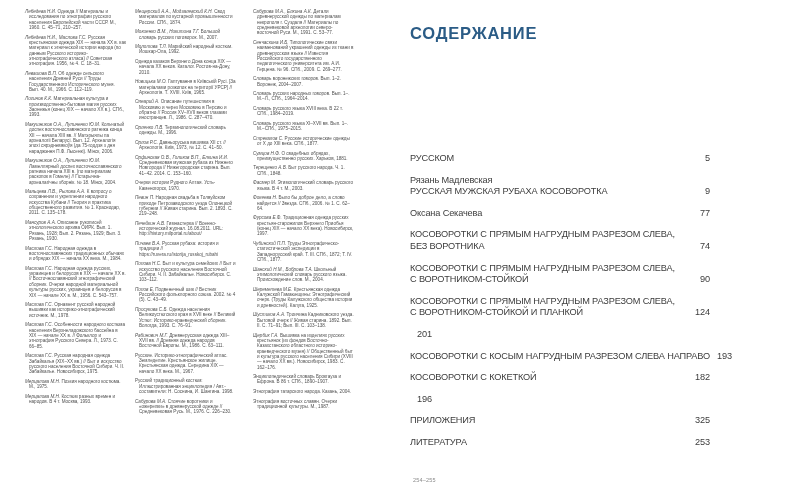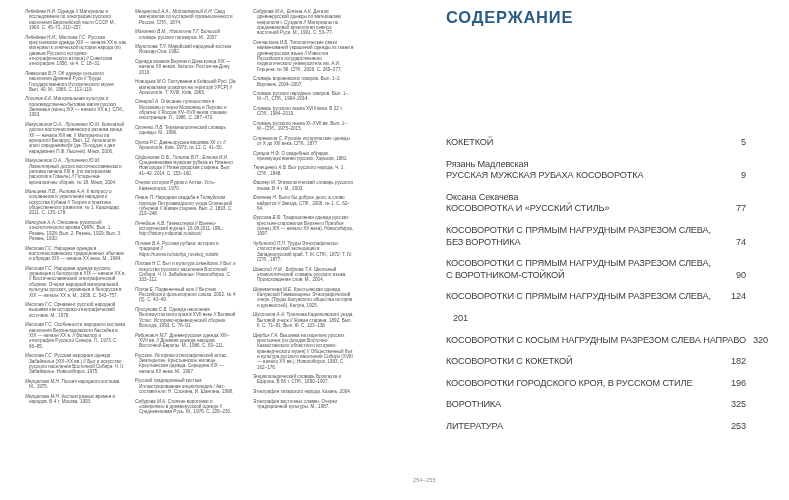--- a/index.html
+++ b/index.html
@@ -13,21 +13,21 @@
     font-size:4.6px; line-height:5.35px; color:#515151;
     text-align:left; letter-spacing:0px;
   }
   #bib-col-0 { left:25px; }
   #bib-col-1 { left:135px; }
   #bib-col-2 { left:253px; }
   .bib-entry { margin:0 0 4.2px 0; padding-left:4px; text-indent:-4px; }
   .bib-entry .author { font-style:italic; }
   
   .toc {
-    position:absolute; left:410px; top:8px; width:300px;margin-left:36px;
+    position:absolute; left:410px; top:24px; width:300px;
   }
   .toc-heading {
     margin:0 0 110px 0; font-size:16.5px; font-weight:bold;
     letter-spacing:0.8px; color:#2b5c86;
   }
   .toc-row {
     display:flex; justify-content:space-between; align-items:flex-end;
     margin-bottom:10px; color:#3c3c3c;
     font-size:9.2px; line-height:11.6px; letter-spacing:-0.15px;
   }
@@ -106,82 +106,79 @@
         <p class="bib-entry">Этнография татарского народа. Казань, 2004.</p>
         <p class="bib-entry">Этнография восточных славян. Очерки традиционной культуры. М., 1987.</p>
       </div>
   </section>
 
   <section class="toc">
     <h1 class="toc-heading" style="color: rgb(43, 92, 134);">СОДЕРЖАНИЕ</h1>
     <div id="toc-list">
         <div class="toc-row">
           <div>
-            <div class="toc-title-line">КОКЕТКОЙ</div>
+            <div class="toc-title-line">РУССКОМ</div>
           </div>
           <div class="toc-page">5</div>
         </div>
         <div class="toc-row">
           <div>
             <div class="toc-author">Рязань Мадлевская</div>
             <div class="toc-title-line">РУССКАЯ МУЖСКАЯ РУБАХА КОСОВОРОТКА</div>
           </div>
           <div class="toc-page">9</div>
         </div>
         <div class="toc-row">
           <div>
             <div class="toc-author">Оксана Секачева</div>
-            <div class="toc-title-line">КОСОВОРОТКА И «РУССКИЙ СТИЛЬ»</div>
           </div>
           <div class="toc-page">77</div>
         </div>
         <div class="toc-row">
           <div>
             <div class="toc-title-line">КОСОВОРОТКИ С ПРЯМЫМ НАГРУДНЫМ РАЗРЕЗОМ СЛЕВА,</div>
             <div class="toc-title-line">БЕЗ ВОРОТНИКА</div>
           </div>
           <div class="toc-page">74</div>
         </div>
         <div class="toc-row">
           <div>
             <div class="toc-title-line">КОСОВОРОТКИ С ПРЯМЫМ НАГРУДНЫМ РАЗРЕЗОМ СЛЕВА,</div>
             <div class="toc-title-line">С ВОРОТНИКОМ-СТОЙКОЙ</div>
           </div>
           <div class="toc-page">90</div>
         </div>
         <div class="toc-row">
           <div>
             <div class="toc-title-line">КОСОВОРОТКИ С ПРЯМЫМ НАГРУДНЫМ РАЗРЕЗОМ СЛЕВА,</div>
+            <div class="toc-title-line">С ВОРОТНИКОМ-СТОЙКОЙ И ПЛАНКОЙ</div>
           </div>
           <div class="toc-page">124</div>
         </div>
         <div class="toc-row">
           <div class="toc-page">201</div>
         </div>
         <div class="toc-row">
           <div>
             <div class="toc-title-line">КОСОВОРОТКИ С КОСЫМ НАГРУДНЫМ РАЗРЕЗОМ СЛЕВА НАПРАВО</div>
           </div>
-          <div class="toc-page">320</div>
+          <div class="toc-page">193</div>
         </div>
         <div class="toc-row">
           <div>
             <div class="toc-title-line">КОСОВОРОТКИ С КОКЕТКОЙ</div>
           </div>
           <div class="toc-page">182</div>
         </div>
         <div class="toc-row">
-          <div>
-            <div class="toc-title-line">КОСОВОРОТКИ ГОРОДСКОГО КРОЯ, В РУССКОМ СТИЛЕ</div>
-          </div>
           <div class="toc-page">196</div>
         </div>
         <div class="toc-row">
           <div>
-            <div class="toc-title-line">ВОРОТНИКА</div>
+            <div class="toc-title-line">ПРИЛОЖЕНИЯ</div>
           </div>
           <div class="toc-page">325</div>
         </div>
         <div class="toc-row">
           <div>
             <div class="toc-title-line">ЛИТЕРАТУРА</div>
           </div>
           <div class="toc-page">253</div>
         </div>
       </div>

